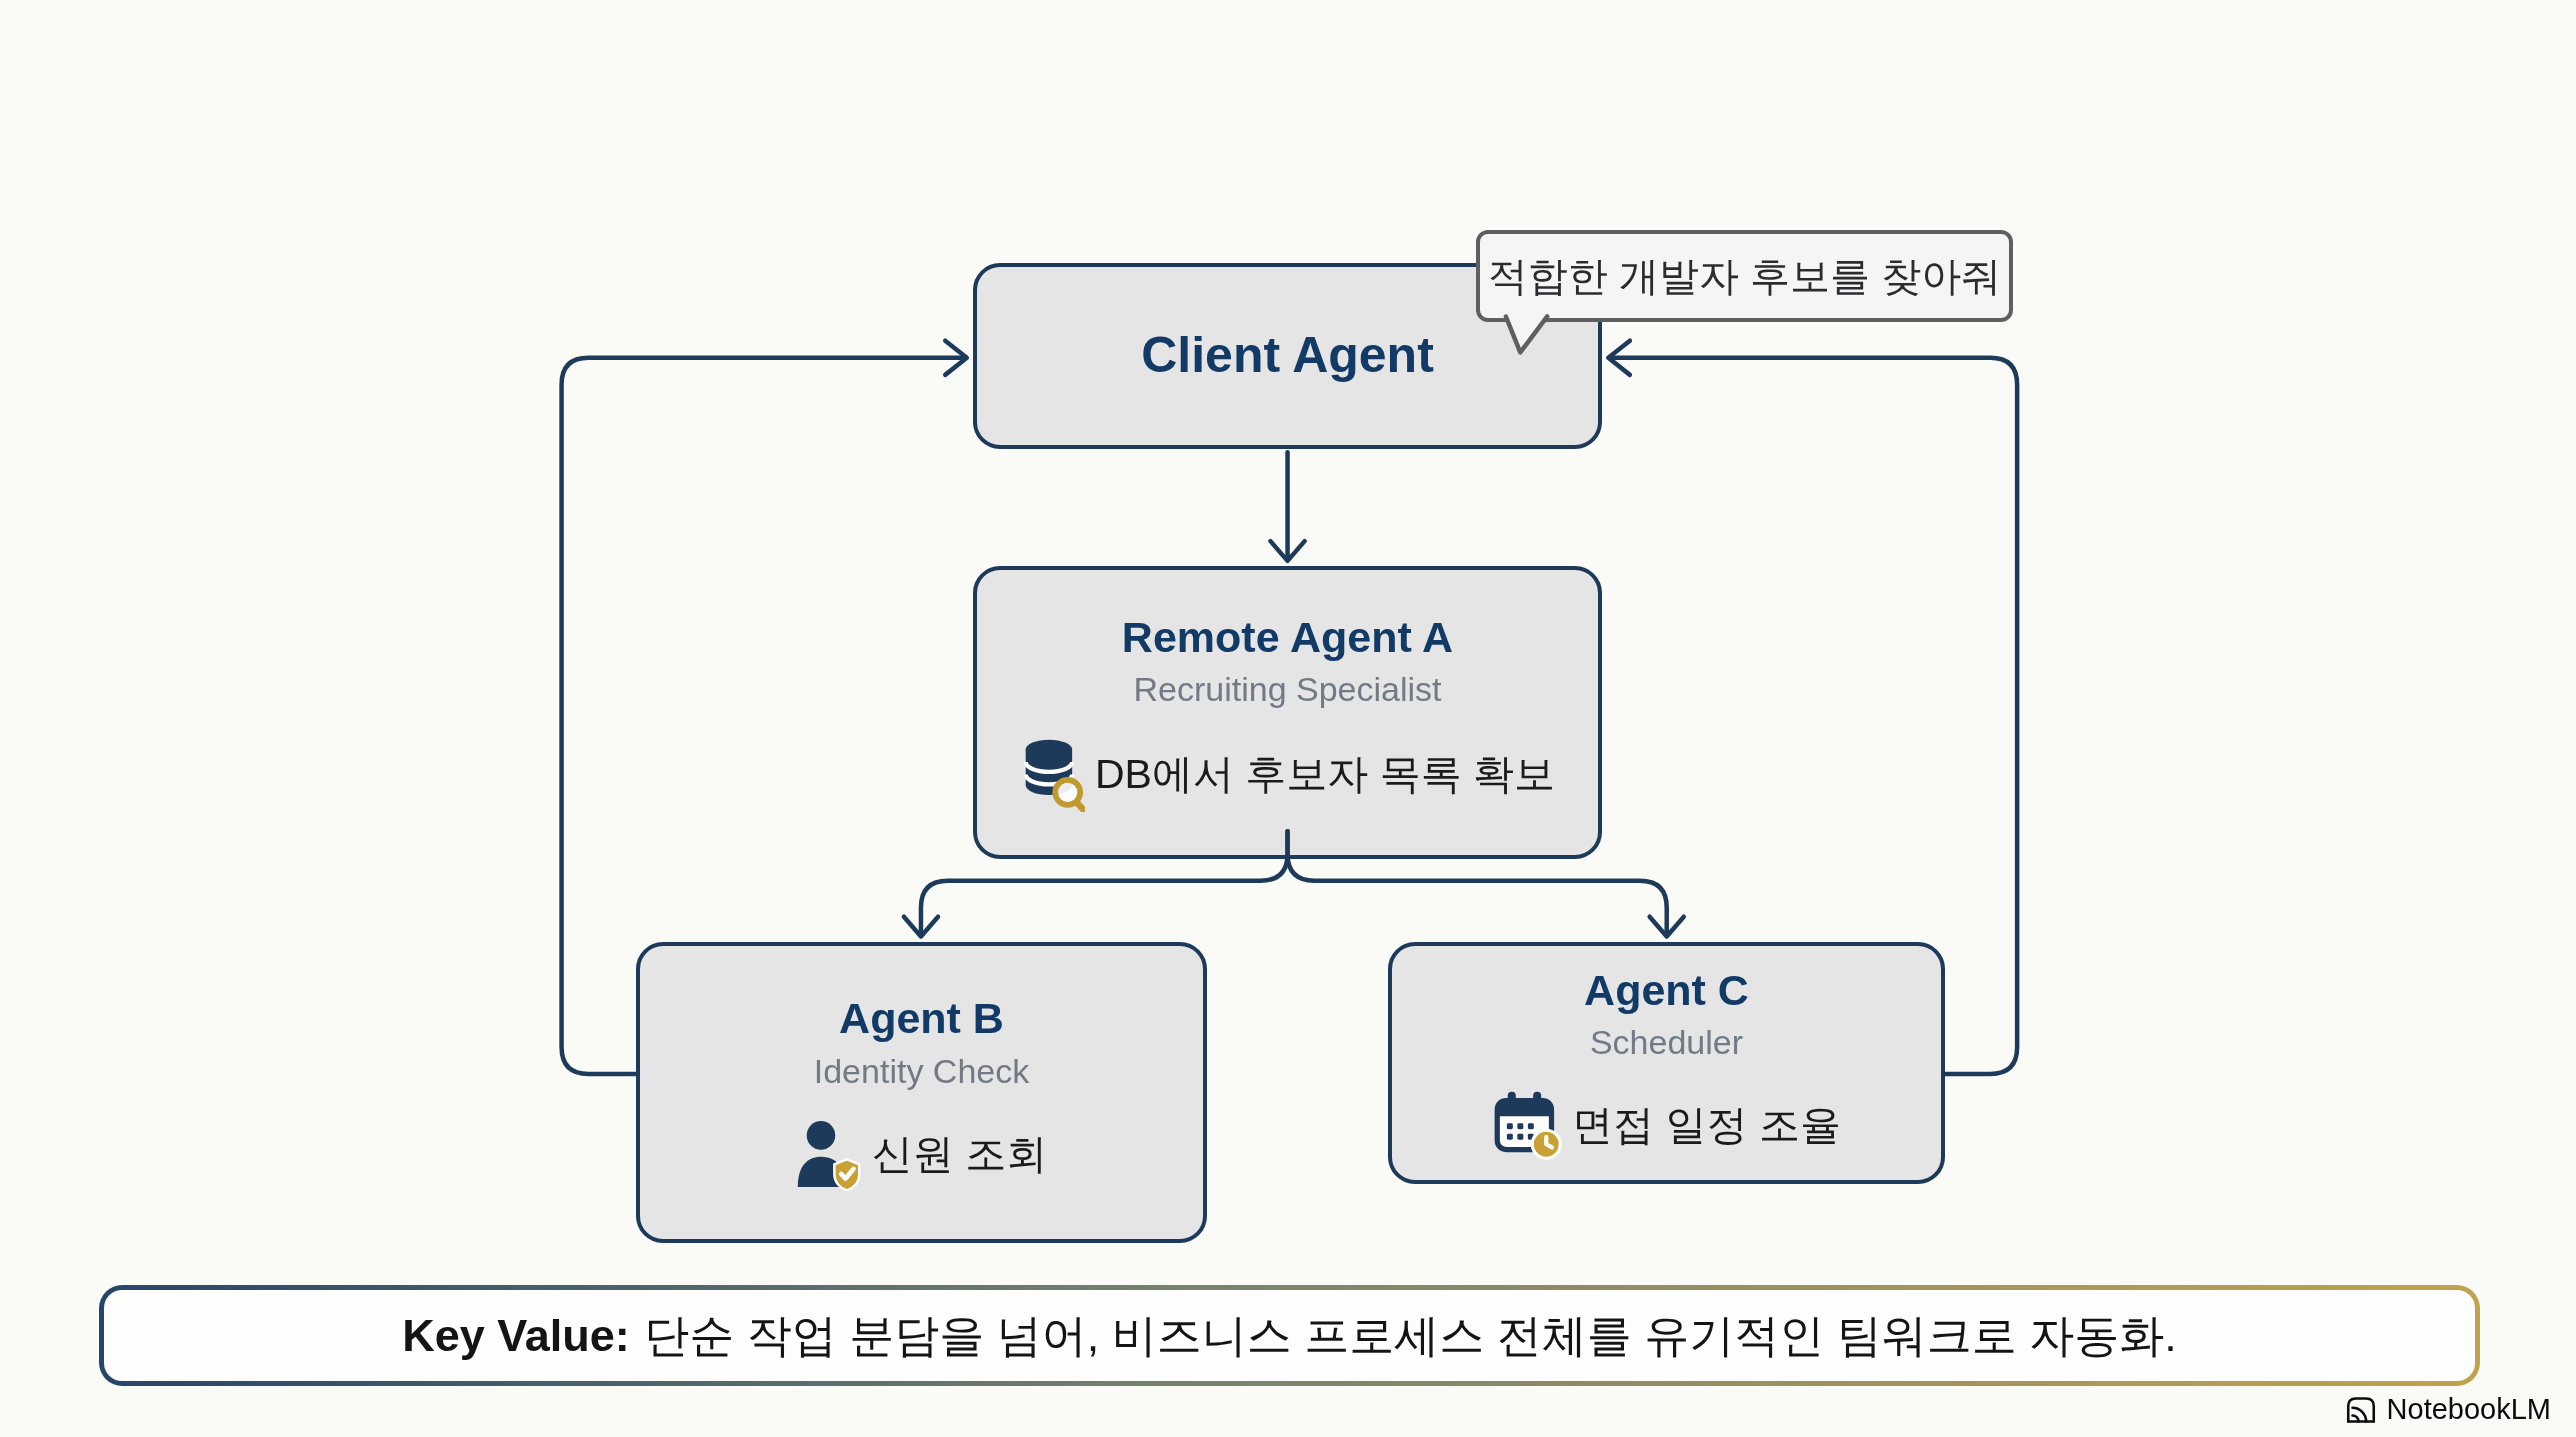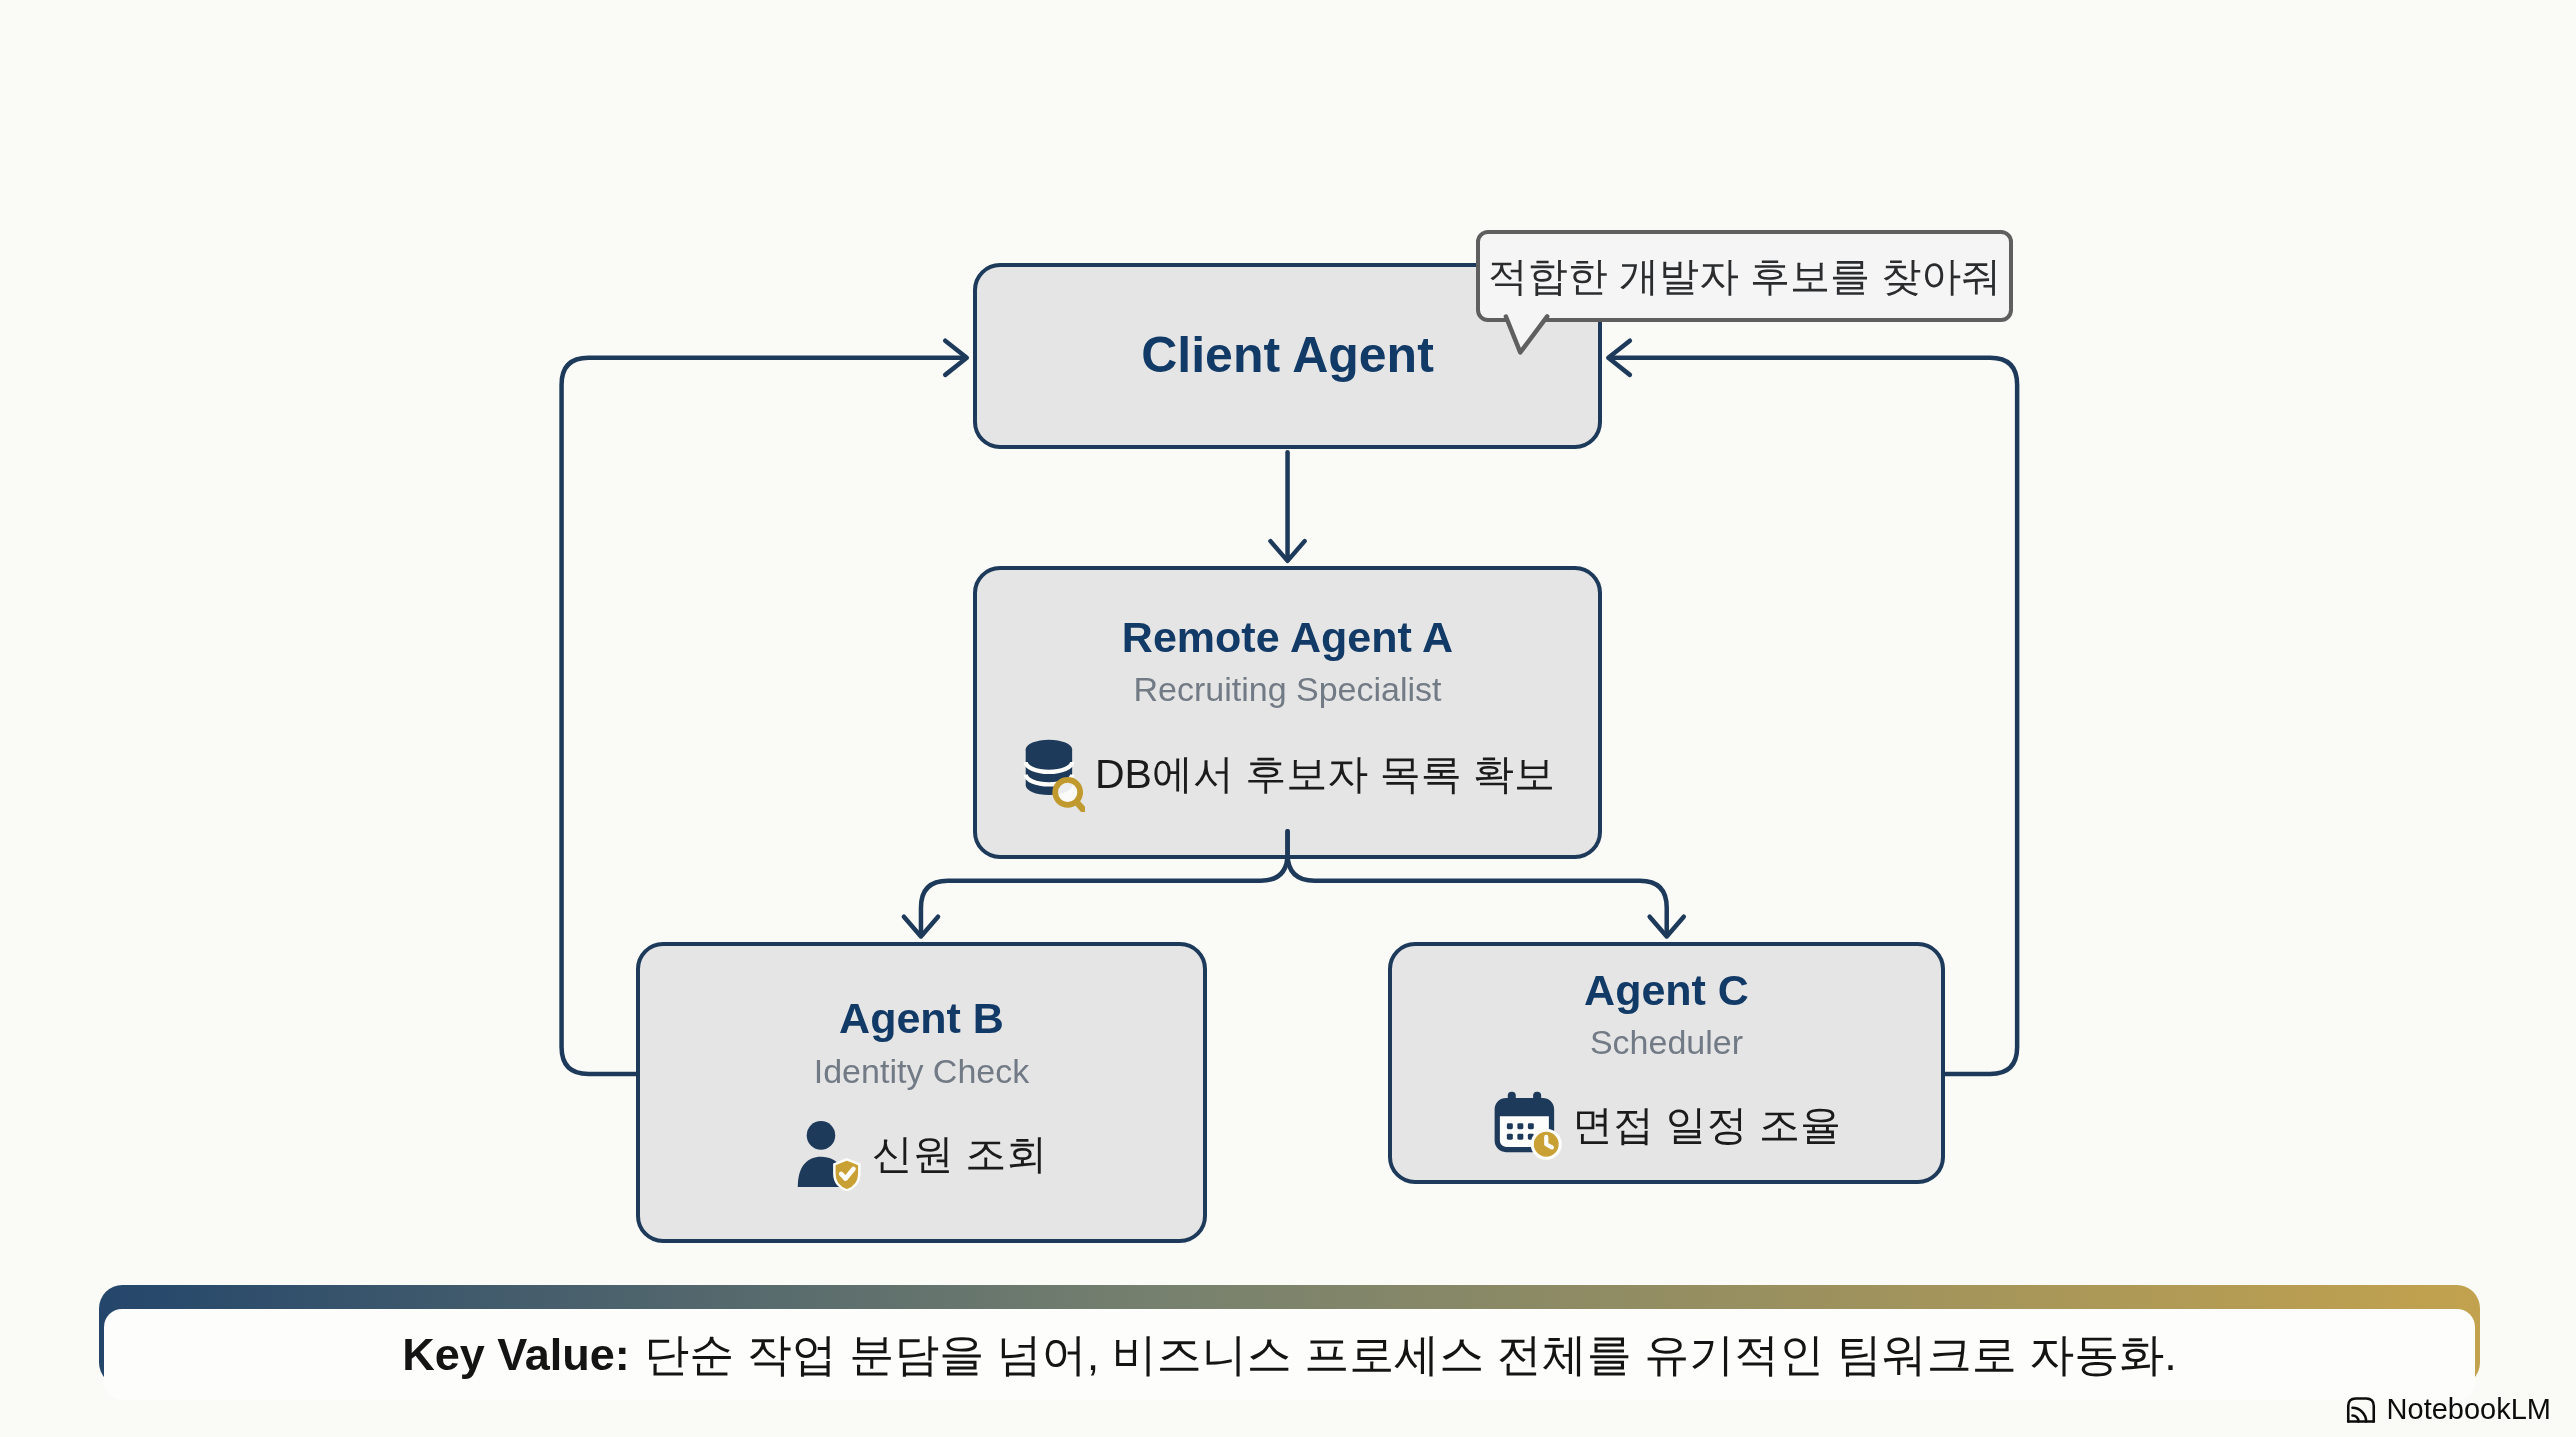--- a/index.html
+++ b/index.html
@@ -33,21 +33,21 @@
   .bubble-text{font-size:40px;font-weight:500;color:#2b2c2e;white-space:nowrap;}
   .overlay{position:absolute;left:0;top:0;z-index:5;pointer-events:none;}
   .banner{
     position:absolute;left:99px;top:1285px;width:2381px;height:101px;
     box-sizing:border-box;border-radius:23.4px;padding:5.4px;
     background:linear-gradient(90deg,#24466b 0%,#77816e 45%,#c2a24e 100%);
     z-index:2;
   }
   .banner-inner{
     width:100%;height:100%;box-sizing:border-box;background:#fdfdfb;border-radius:18px;
-    display:flex;align-items:center;justify-content:center;white-space:nowrap;margin-top:19px;
+    display:flex;align-items:center;justify-content:center;white-space:nowrap;
   }
   .kv-label{font-size:45px;font-weight:700;color:#141414;}
   .kv-text{font-size:45px;font-weight:500;color:#141414;margin-left:14.4px;}
   .footer-brand{
     position:absolute;right:25px;top:1393px;display:flex;align-items:center;gap:9px;z-index:2;
   }
   .footer-brand-text{font-size:29px;font-weight:500;color:#0c0c0c;}
 </style>
 </head>
 <body>

